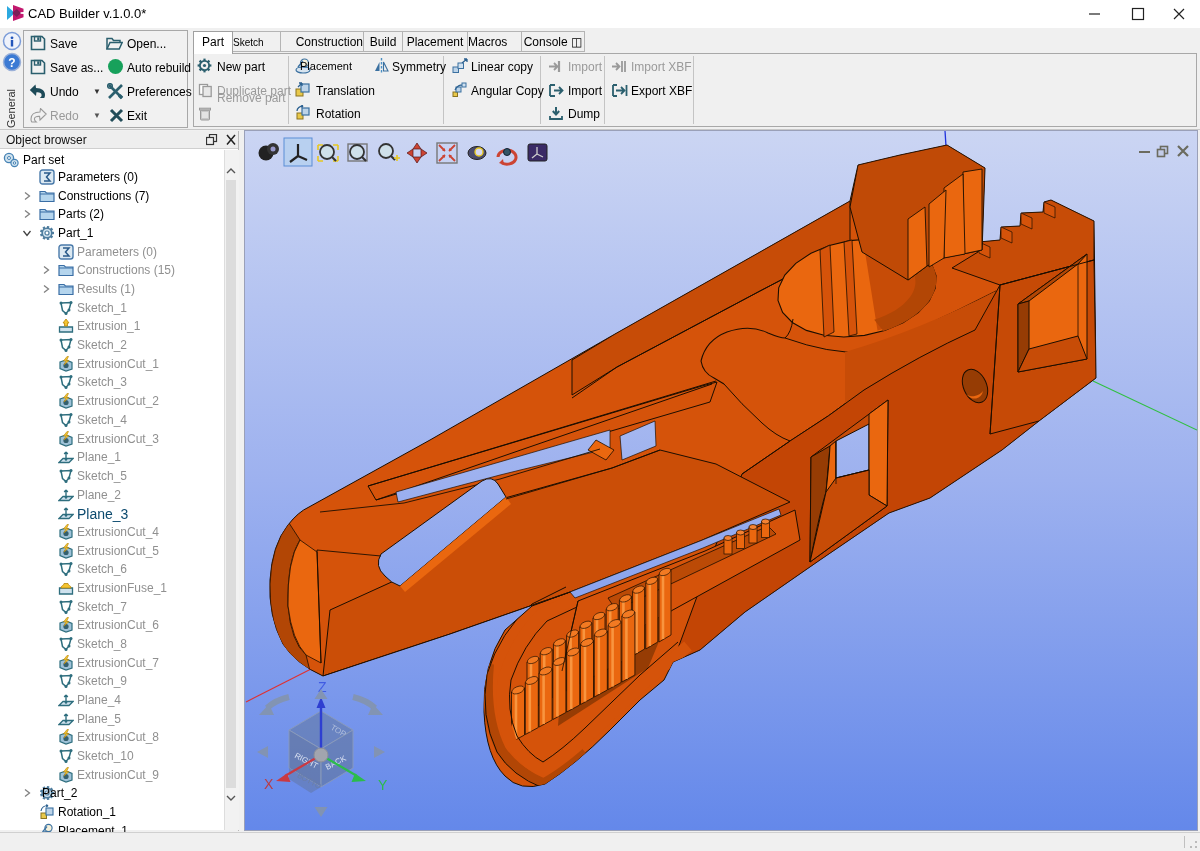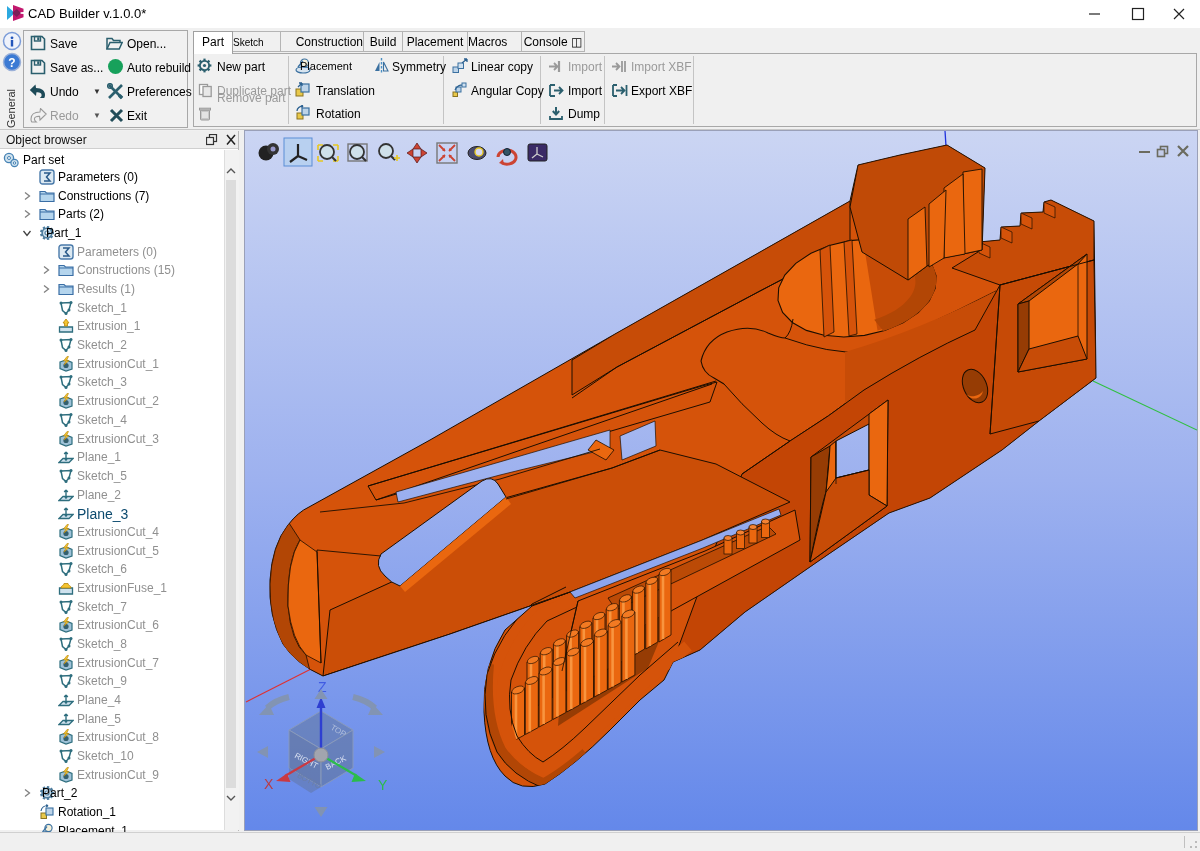--- a/index.html
+++ b/index.html
@@ -225,21 +225,21 @@
     <line x1="8" y1="8" x2="9.2" y2="14.9" stroke="#4f7d9e" stroke-width="2.4"></line>
     <line x1="8" y1="8" x2="4.5" y2="14.1" stroke="#4f7d9e" stroke-width="2.4"></line>
     <line x1="8" y1="8" x2="1.4" y2="10.4" stroke="#4f7d9e" stroke-width="2.4"></line>
     <line x1="8" y1="8" x2="1.4" y2="5.6" stroke="#4f7d9e" stroke-width="2.4"></line>
     <line x1="8" y1="8" x2="4.5" y2="1.9" stroke="#4f7d9e" stroke-width="2.4"></line>
     <line x1="8" y1="8" x2="9.2" y2="1.1" stroke="#4f7d9e" stroke-width="2.4"></line>
     <line x1="8" y1="8" x2="13.4" y2="3.5" stroke="#4f7d9e" stroke-width="2.4"></line>
     <circle cx="8" cy="8" r="4.8" fill="#cfe2ee" stroke="#4f7d9e" stroke-width="1.6"></circle>
 <circle cx="8" cy="8" r="2" fill="#fff" stroke="#4f7d9e" stroke-width="1.2"></circle>
   </svg>
-<div style="position:absolute;left:46px;top:226px;font-size:12px;color:#000;white-space:nowrap;max-width:166px;overflow:hidden">Part_1</div>
+<div style="position:absolute;left:58px;top:226px;font-size:12px;color:#000;white-space:nowrap;max-width:166px;overflow:hidden">Part_1</div>
 <svg style="position:absolute;left:58px;top:243.72px;opacity:1" width="16" height="16" viewBox="0 0 16 16">
 <rect x="1" y="1" width="14" height="14" rx="2.5" fill="#dce9f2" stroke="#4a7aaa" stroke-width="1.4"></rect>
 <path d="M5 4 H11 L7.5 8 L11 12 H5" fill="none" stroke="#2a5a8a" stroke-width="1.5"></path>
   </svg>
 <div style="position:absolute;left:77px;top:245px;font-size:12px;color:#909090;white-space:nowrap;max-width:147px;overflow:hidden">Parameters (0)</div>
 <svg style="position:absolute;left:41px;top:265px" width="10" height="10" viewBox="0 0 10 10">
     <path d="M3 1.5 L7.5 5 L3 8.5" fill="none" stroke="#808080" stroke-width="1.3"></path>
   </svg>
 <svg style="position:absolute;left:58px;top:262.4px;opacity:1" width="16" height="16" viewBox="0 0 16 16">
 <path d="M1 3.5 H6 L7.5 5 H15 V13.5 H1 Z" fill="#b5d5ed" stroke="#3a6ea5" stroke-width="1.2"></path>

